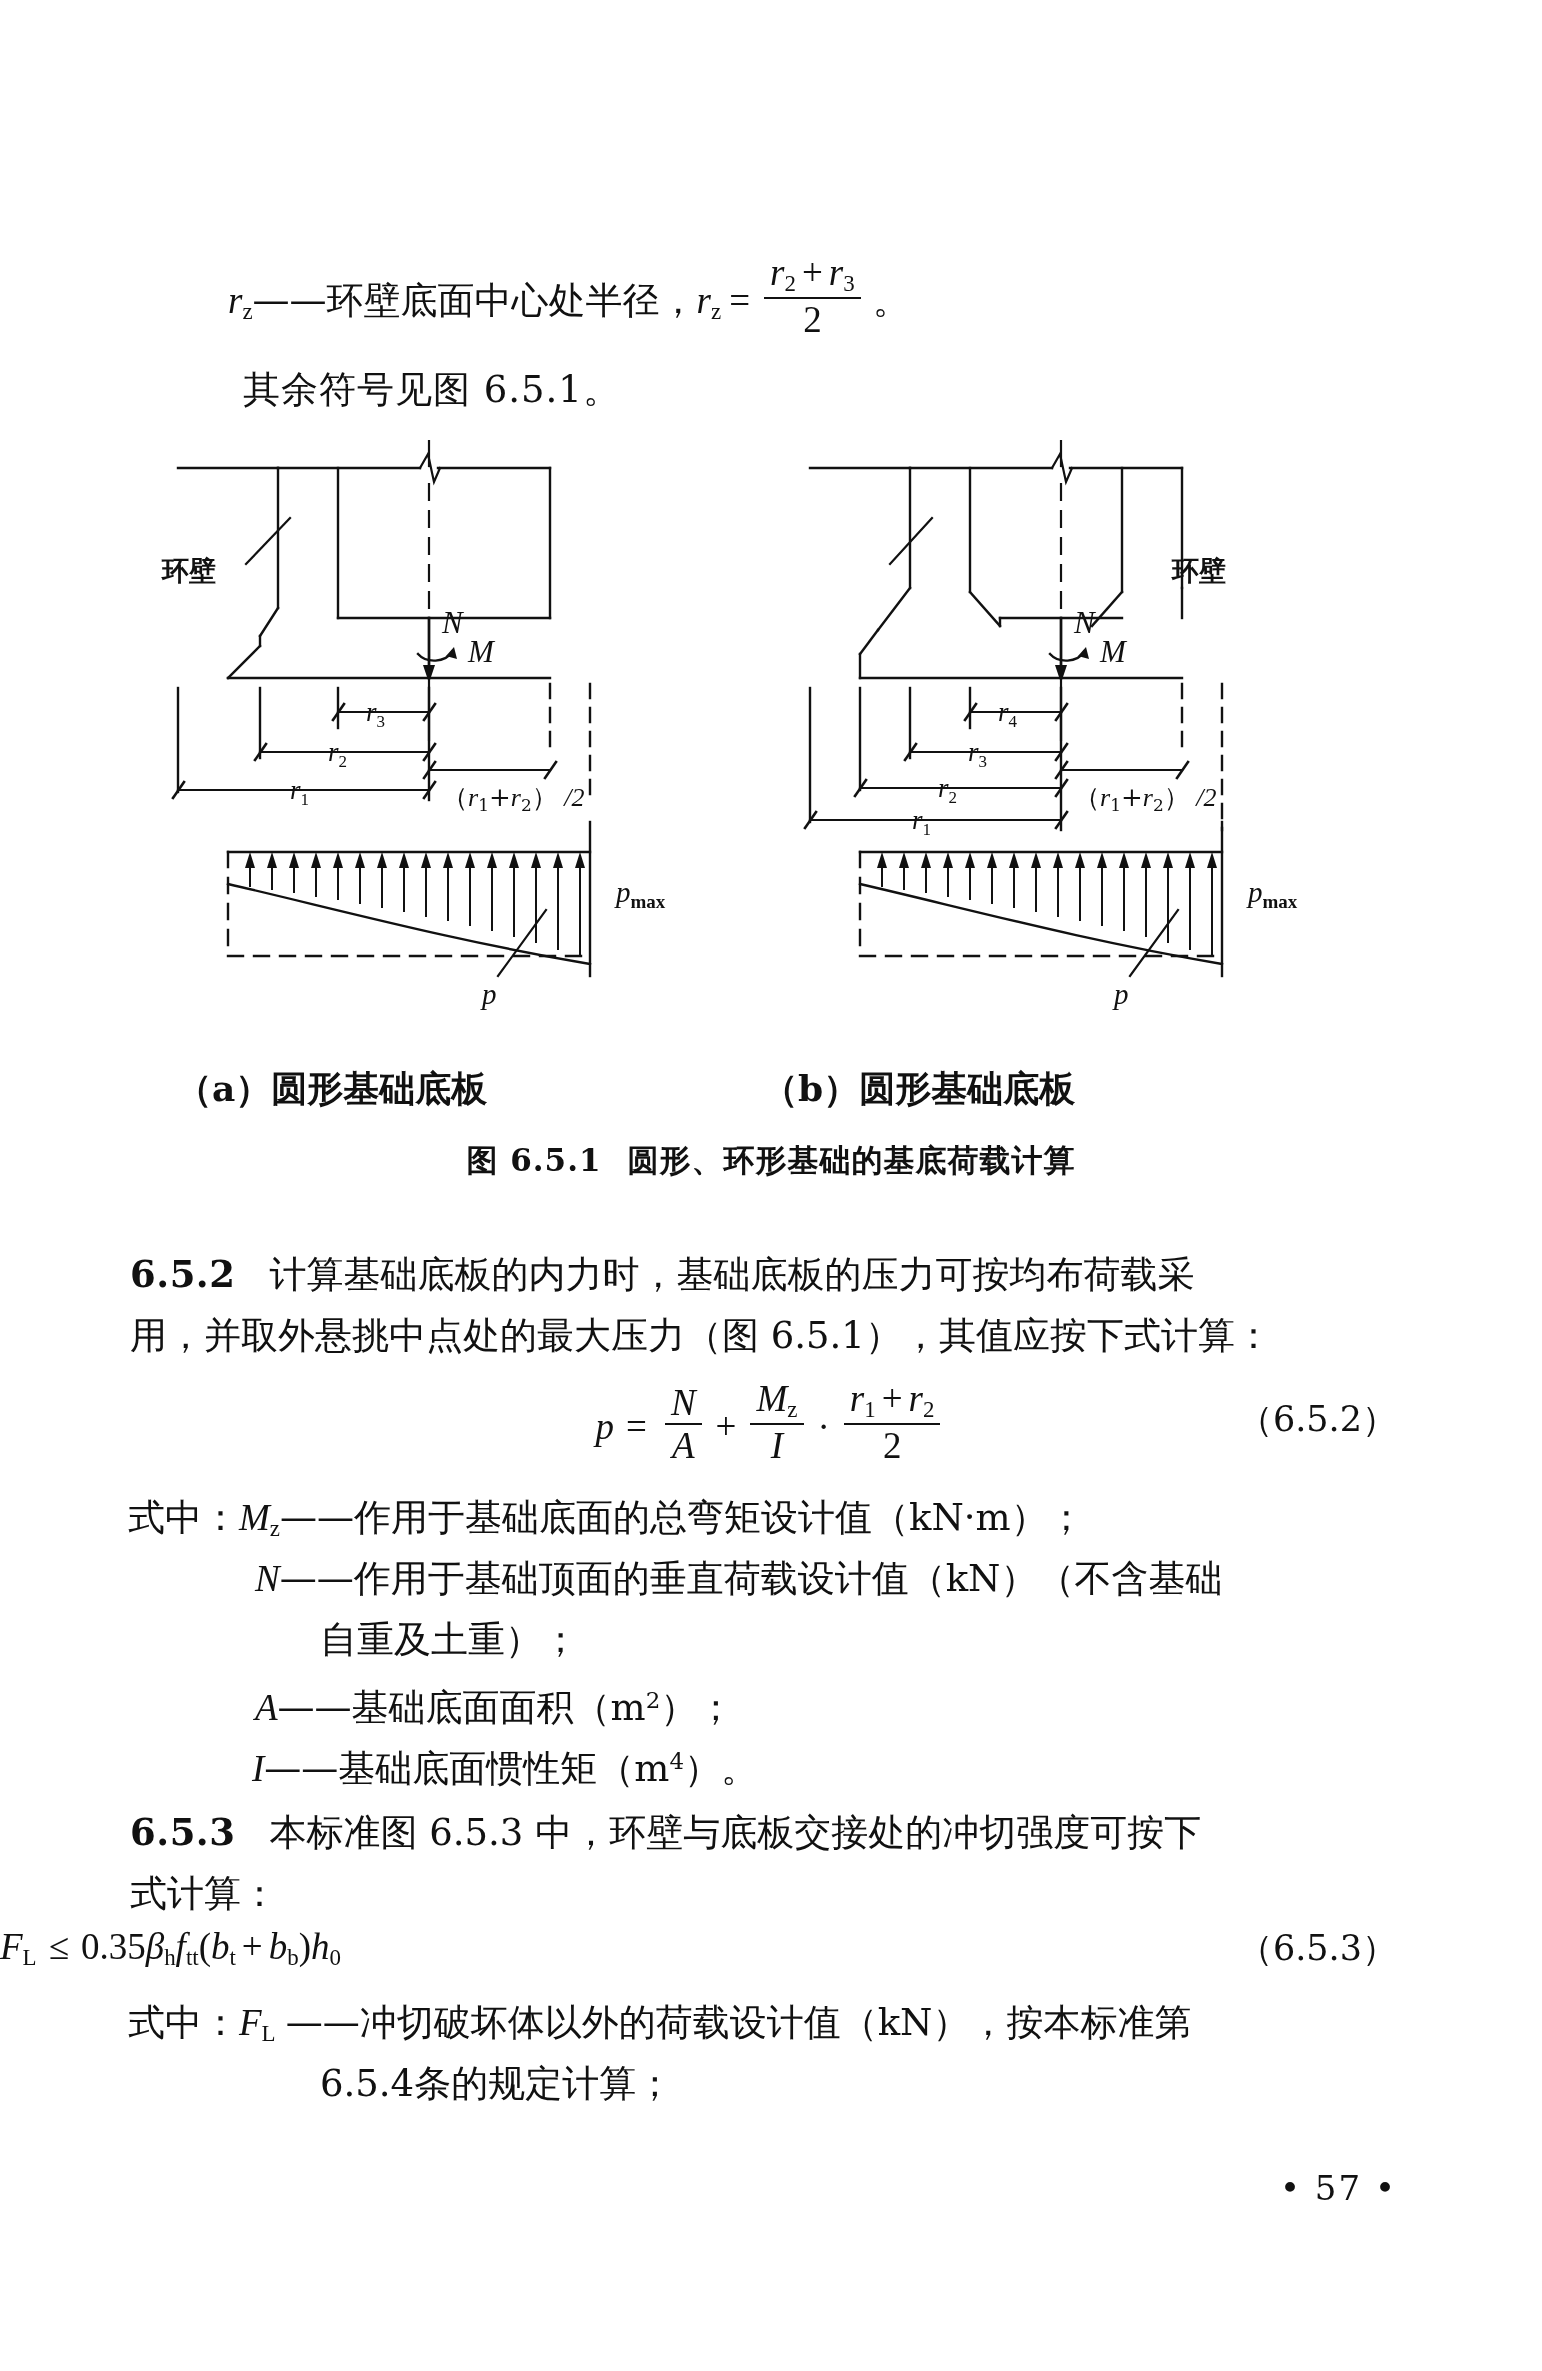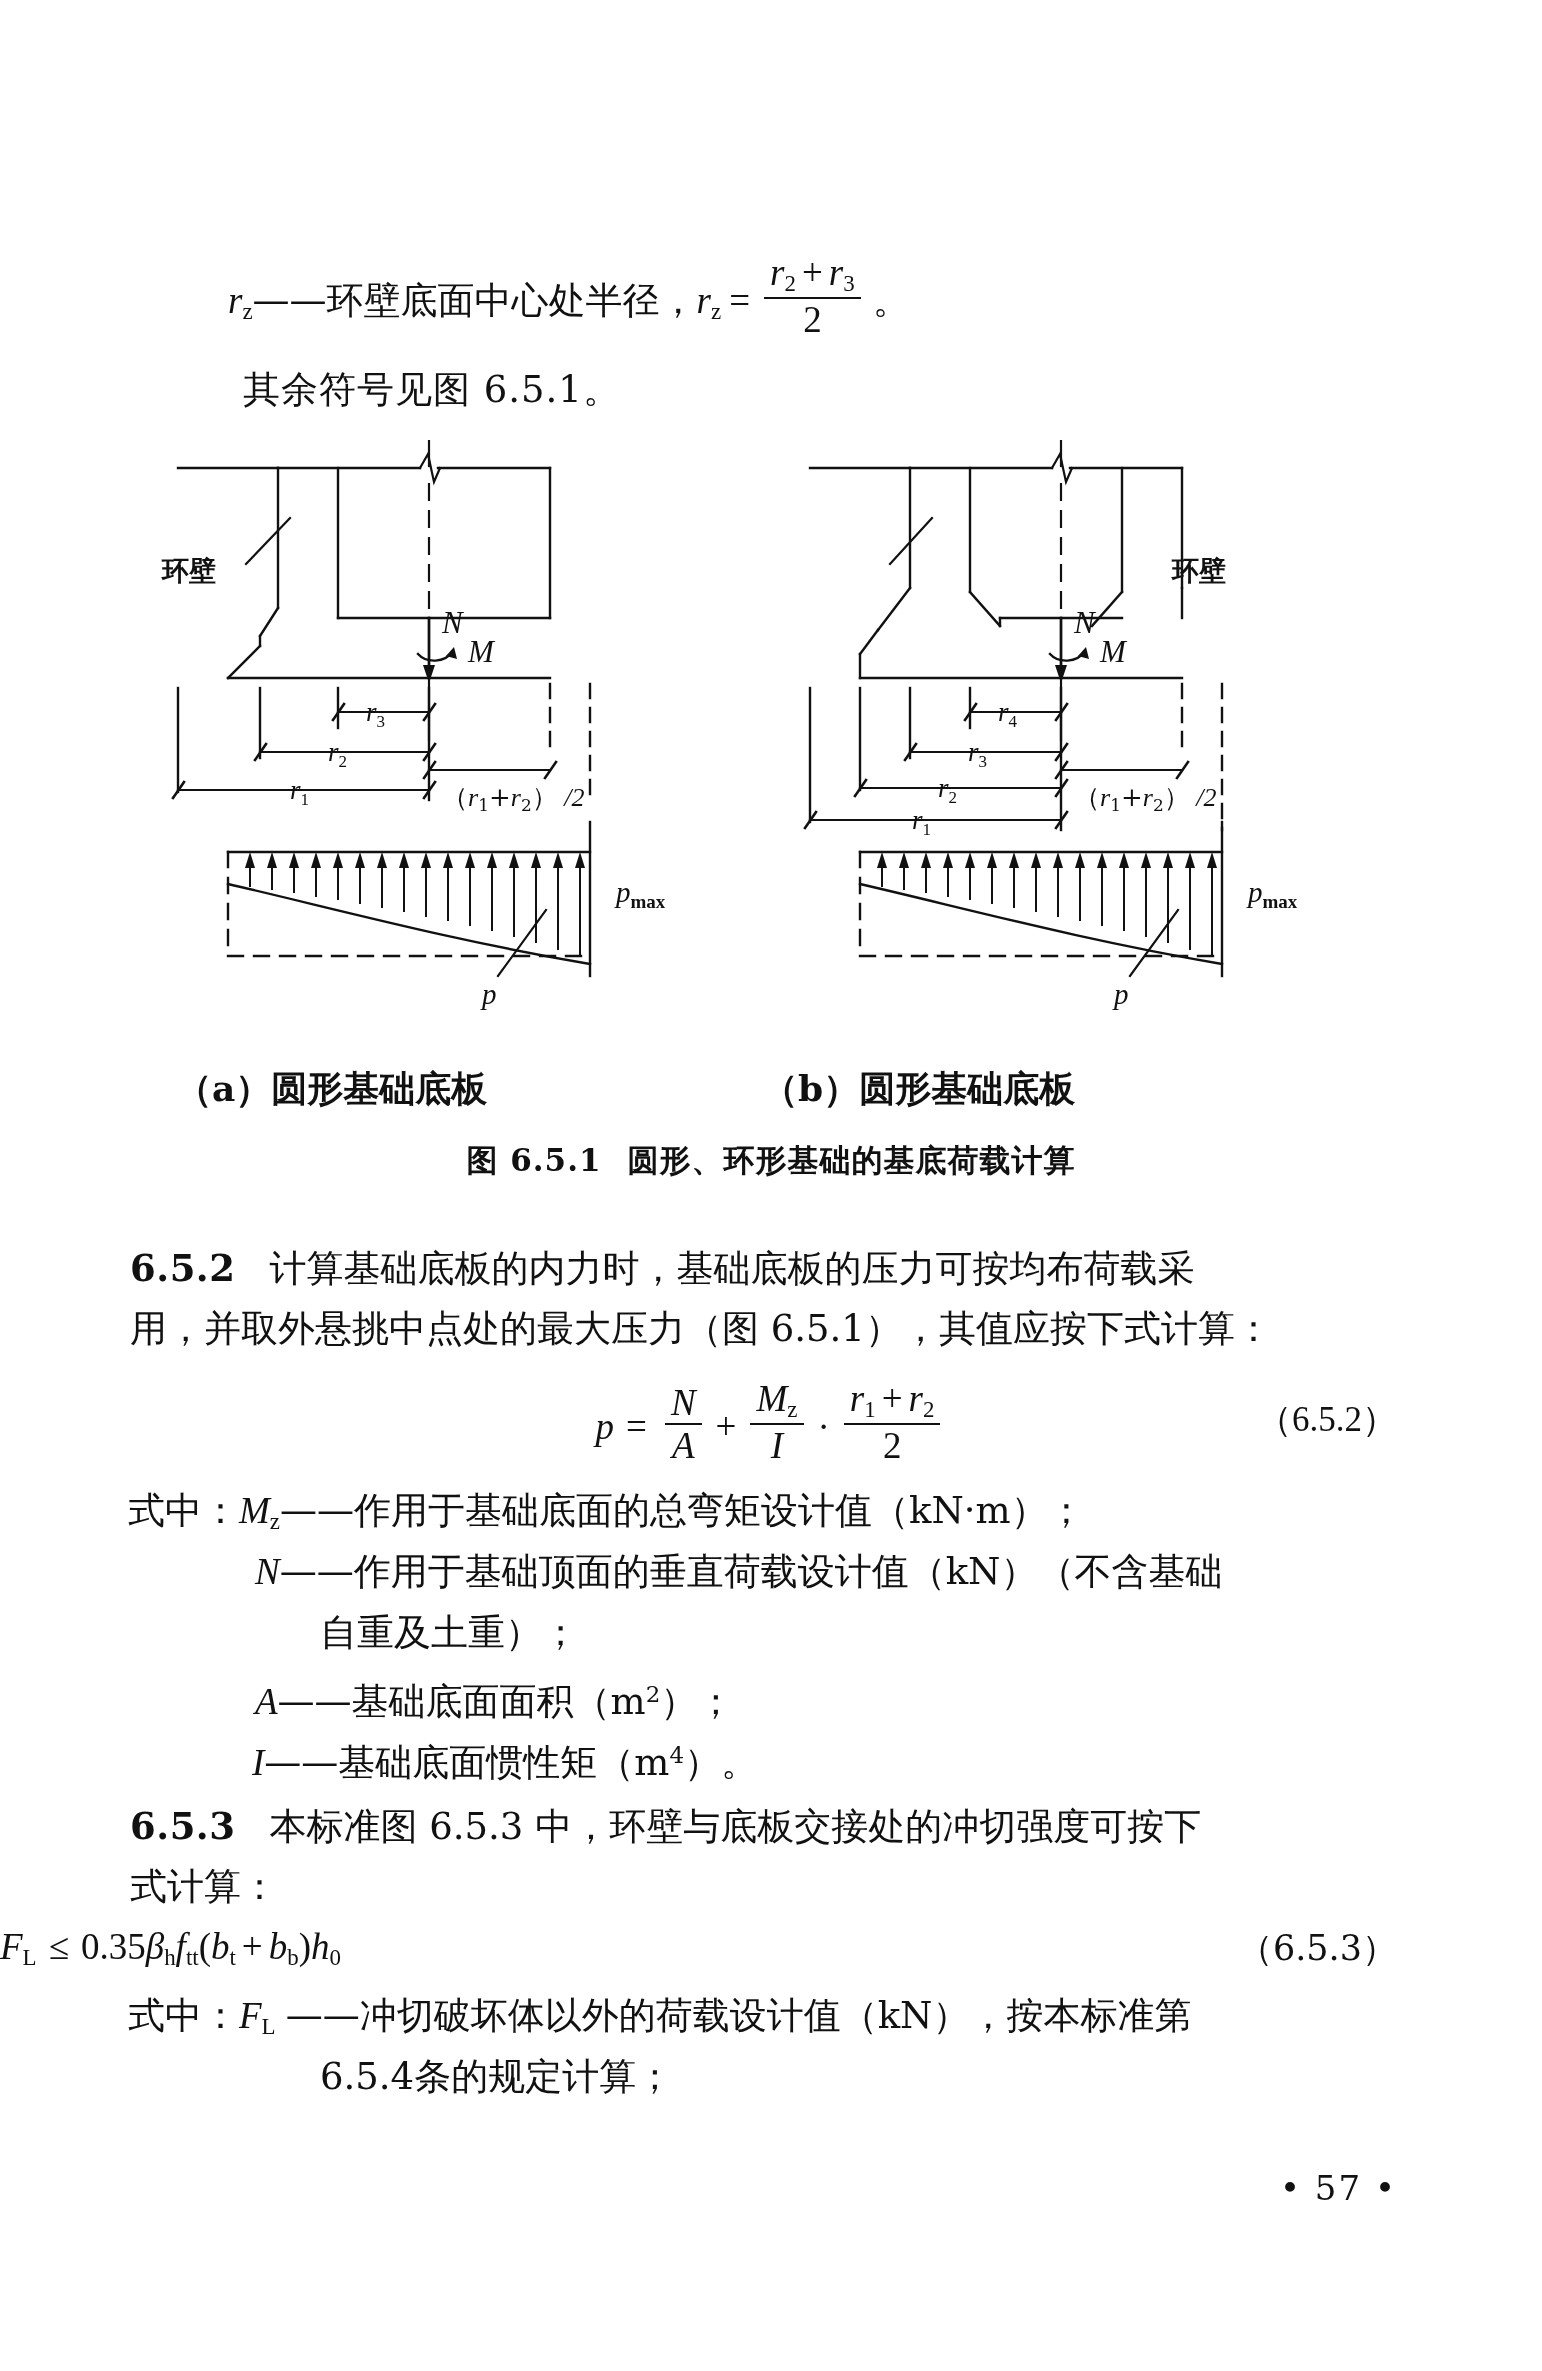--- a/index.html
+++ b/index.html
@@ -86,42 +86,41 @@
     font-weight: 600;
     font-family: "DejaVu Serif", serif;
     letter-spacing: 1px;
   }
   #fig-caption .gap { display: inline-block; width: 26px; }
 
   
   .para {
     position: absolute;
     font-size: 37px;
-    line-height: 48px;
+    line-height: 61px;
     white-space: nowrap;
   }
   .num-label { font-weight: bold; letter-spacing: 0.5px; }
 
   #p652-l1 { left: 130px; top: 1244px; }
   #p652-l2 { left: 130px; top: 1305px; }
 
   #eq652 {
     position: absolute;
     left: 0; right: 0;
     top: 1378px;
     text-align: center;
     font-size: 37px;
     white-space: nowrap;
   }
   #eq652-num {
     position: absolute;
     right: 145px;
     top: 1396px;
     font-size: 35px;
-    font-family: Liberation Serif, serif;
   }
 
   #def-mz { left: 128px; top: 1487px; }
   #def-n  { left: 255px; top: 1548px; }
   #def-n2 { left: 320px; top: 1609px; }
   #def-a  { left: 255px; top: 1670px; }
   #def-i  { left: 252px; top: 1731px; }
 
   #p653-l1 { left: 130px; top: 1802px; }
   #p653-l2 { left: 130px; top: 1863px; }

